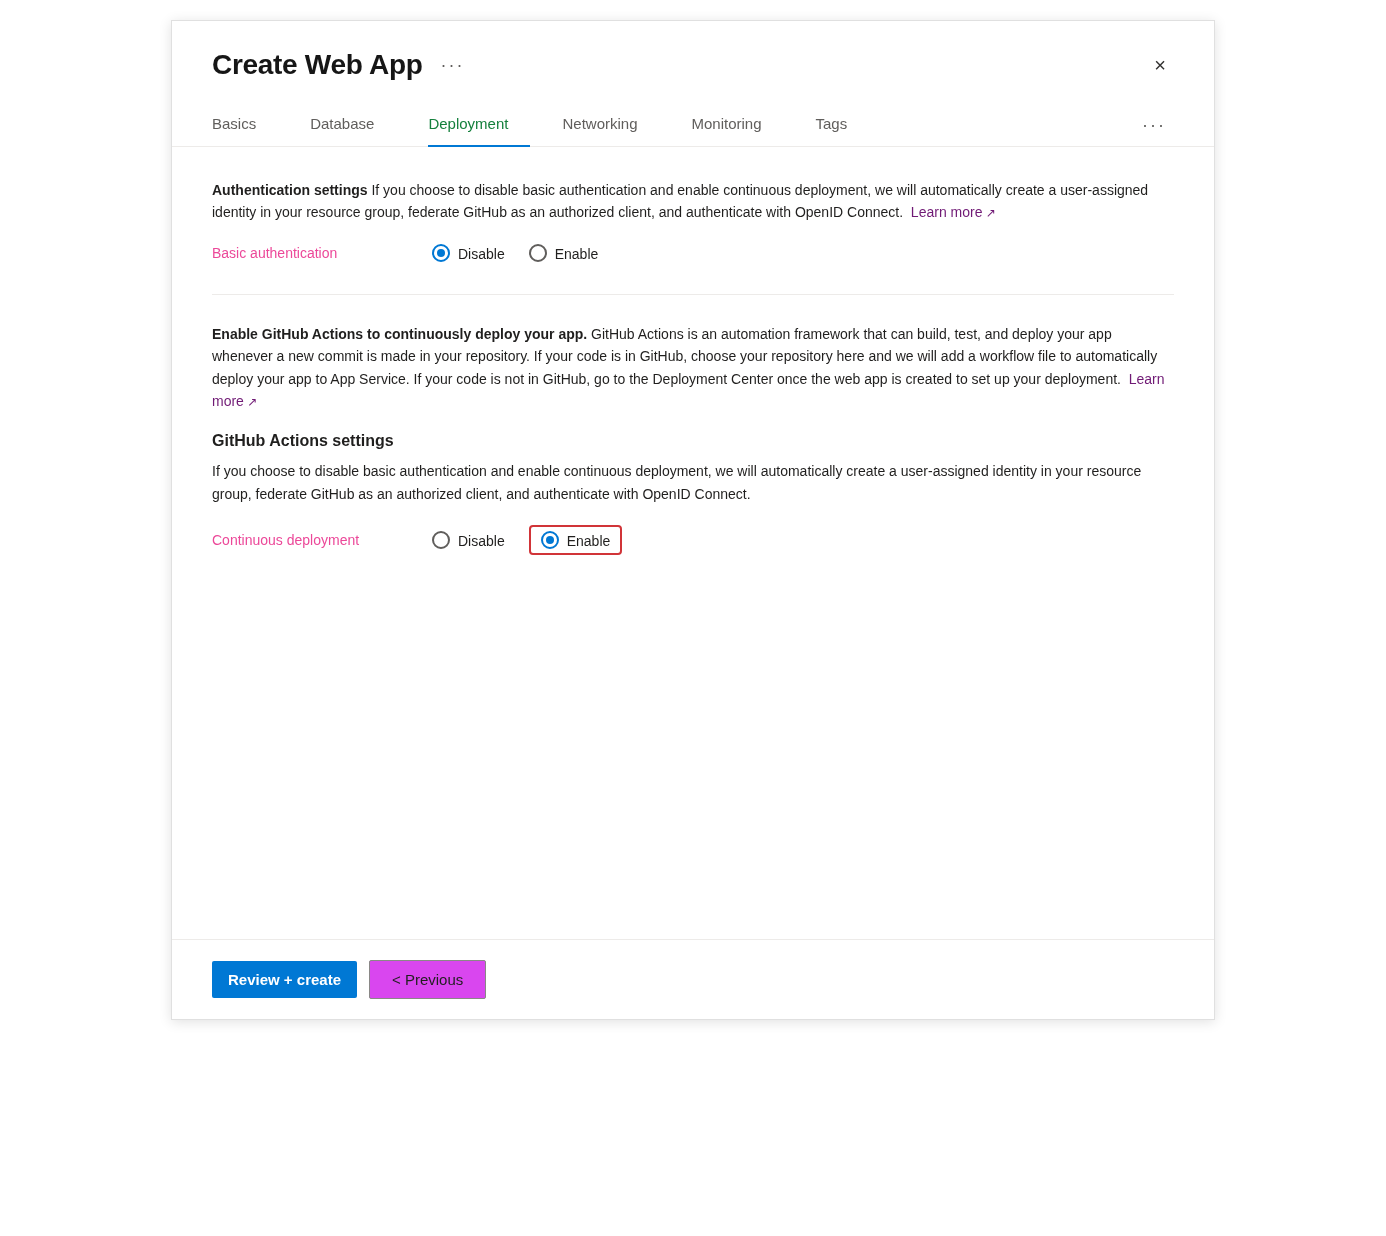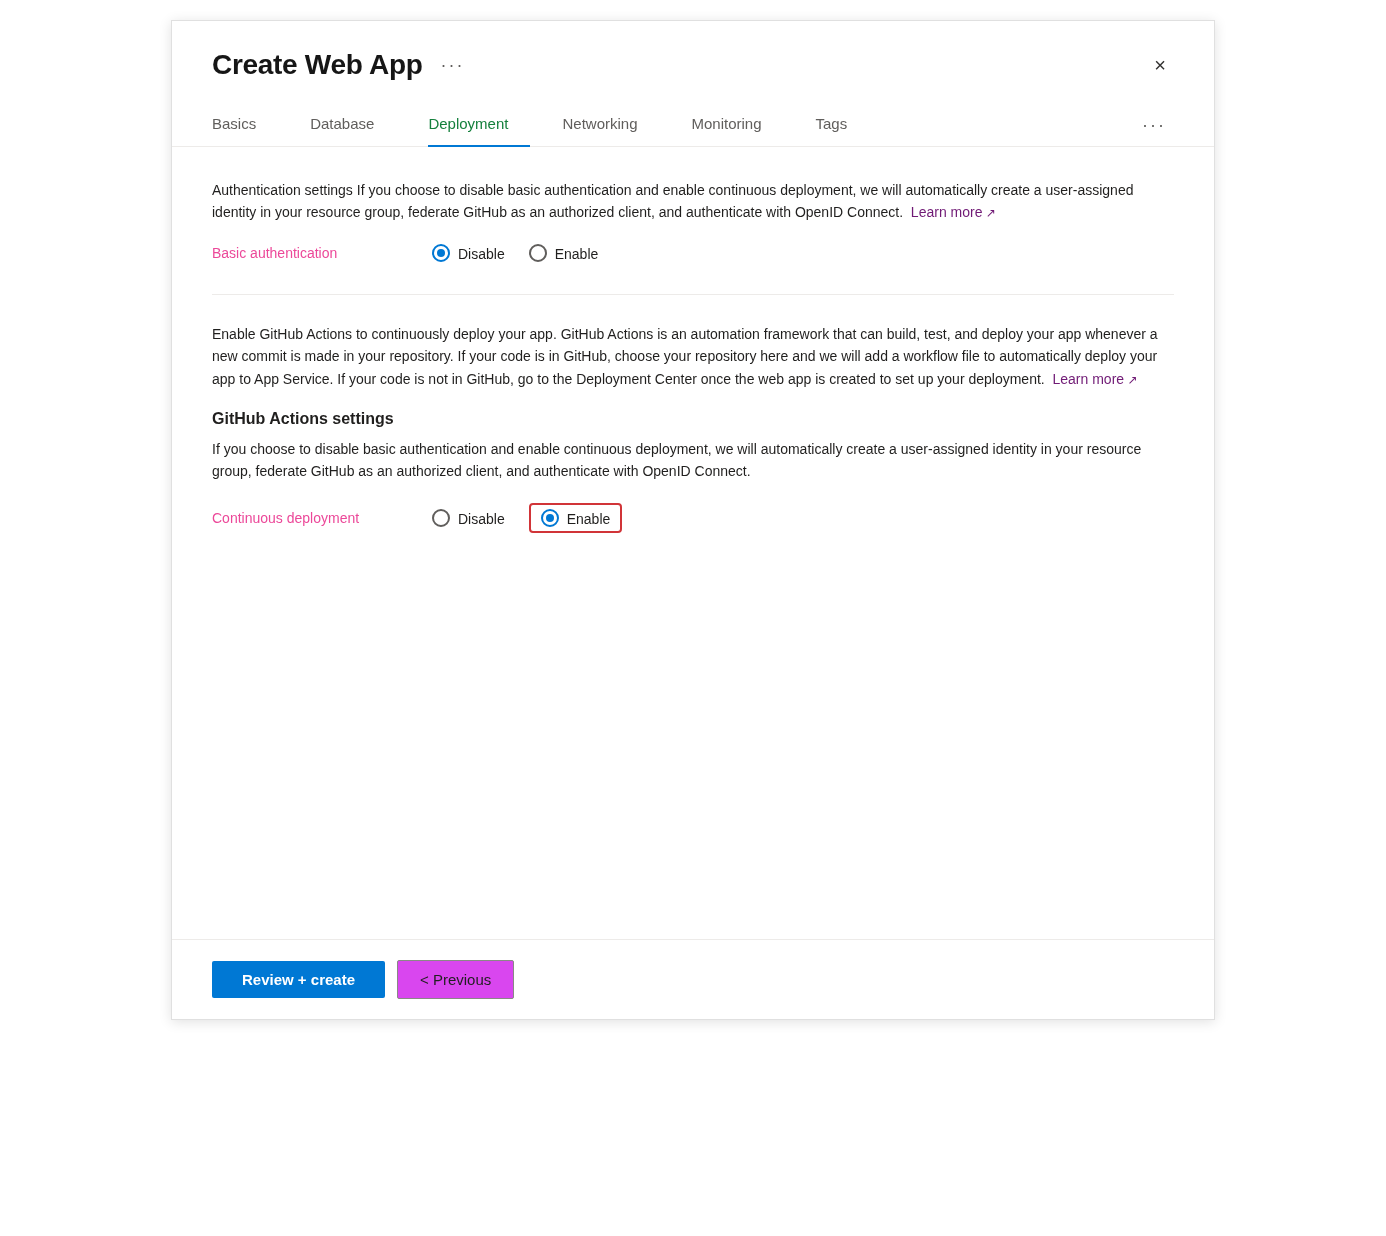--- a/index.html
+++ b/index.html
@@ -107,21 +107,21 @@
       margin-bottom: 32px;
     }
     .section-description {
       font-size: 14px;
       line-height: 1.6;
       color: #201f1e;
       max-width: 1020px;
       margin-bottom: 20px;
     }
     .section-description strong {
-      font-weight: 400;
+      font-weight: 700;
     }
     .learn-more-link {
       color: #701a75;
       text-decoration: none;
       cursor: pointer;
     }
     .learn-more-link::after {
       content: ' ↗';
       font-size: 12px;
     }
@@ -194,21 +194,21 @@
       display: flex;
       align-items: center;
       gap: 12px;
       background: #fff;
     }
     .btn-primary {
       background: #0078d4;
       color: #fff;
       border: none;
       border-radius: 2px;
-      padding: 10px 30px;
+      padding: 10px 16px;
       font-size: 15px;
       font-weight: 600;
       cursor: pointer;
       white-space: nowrap;
     }
     .btn-secondary {
       background: #d946ef;
       color: #201f1e;
       border: 1.5px solid #8a8886;
       border-radius: 2px;

